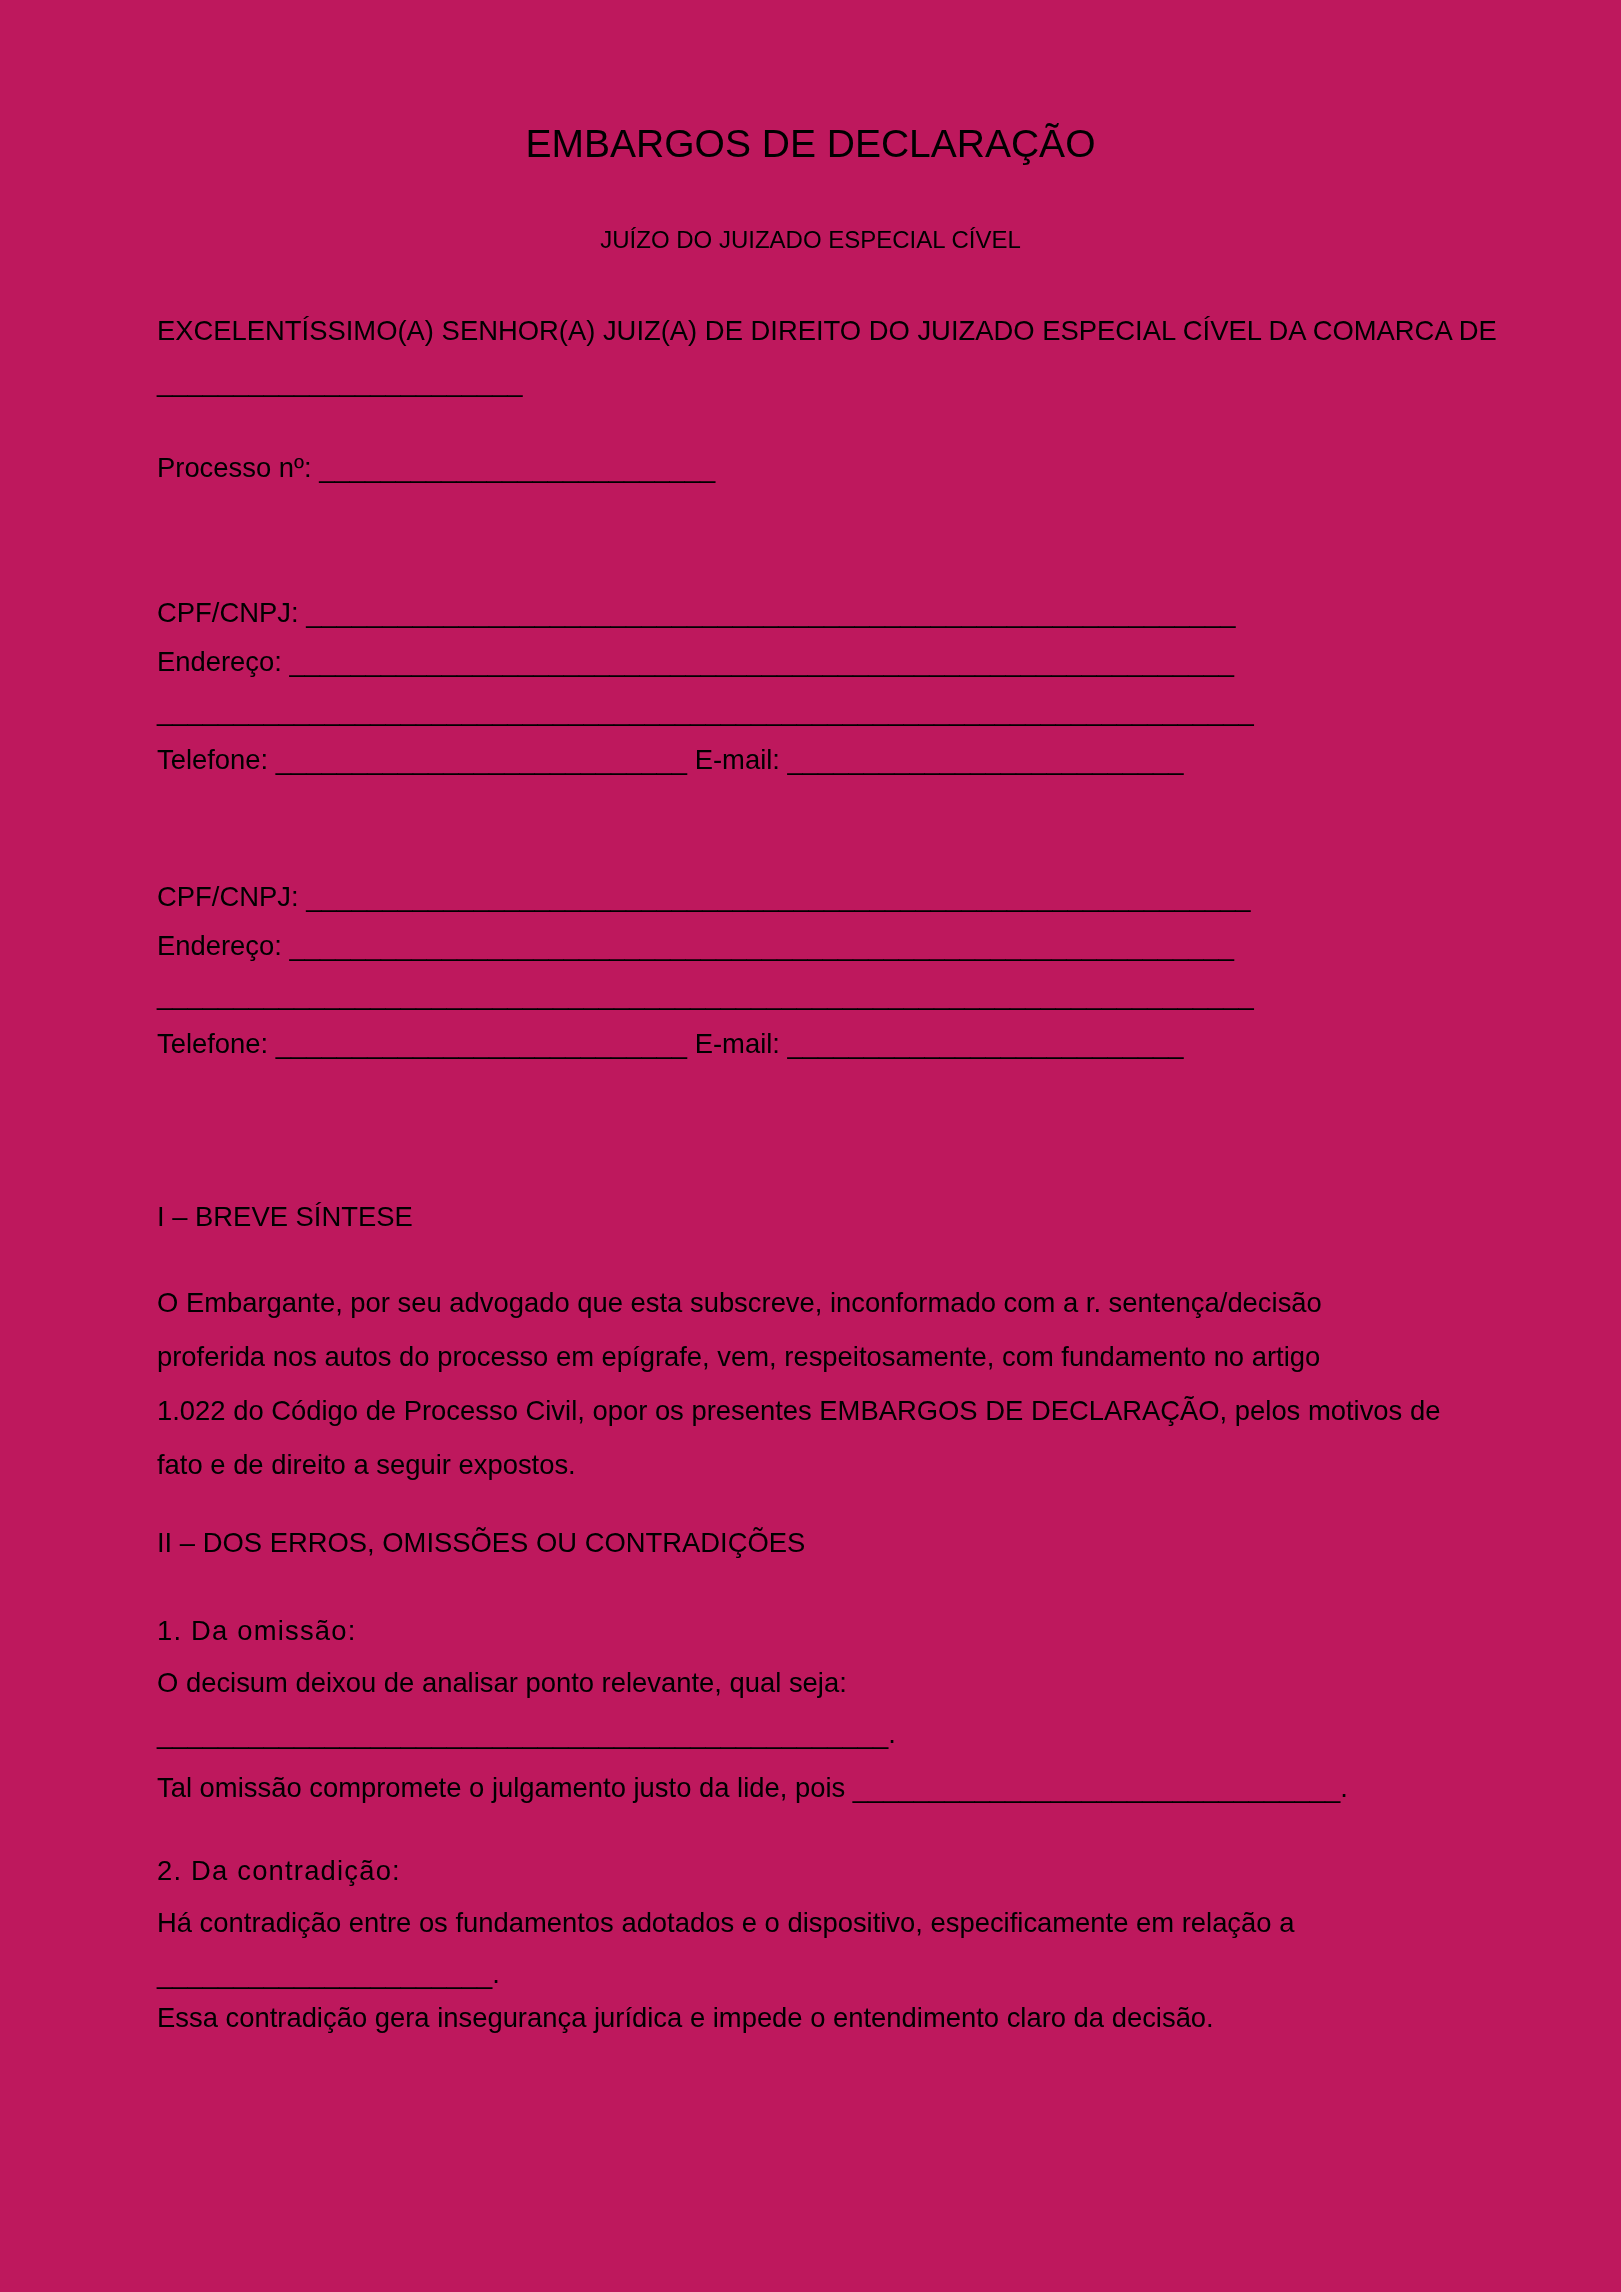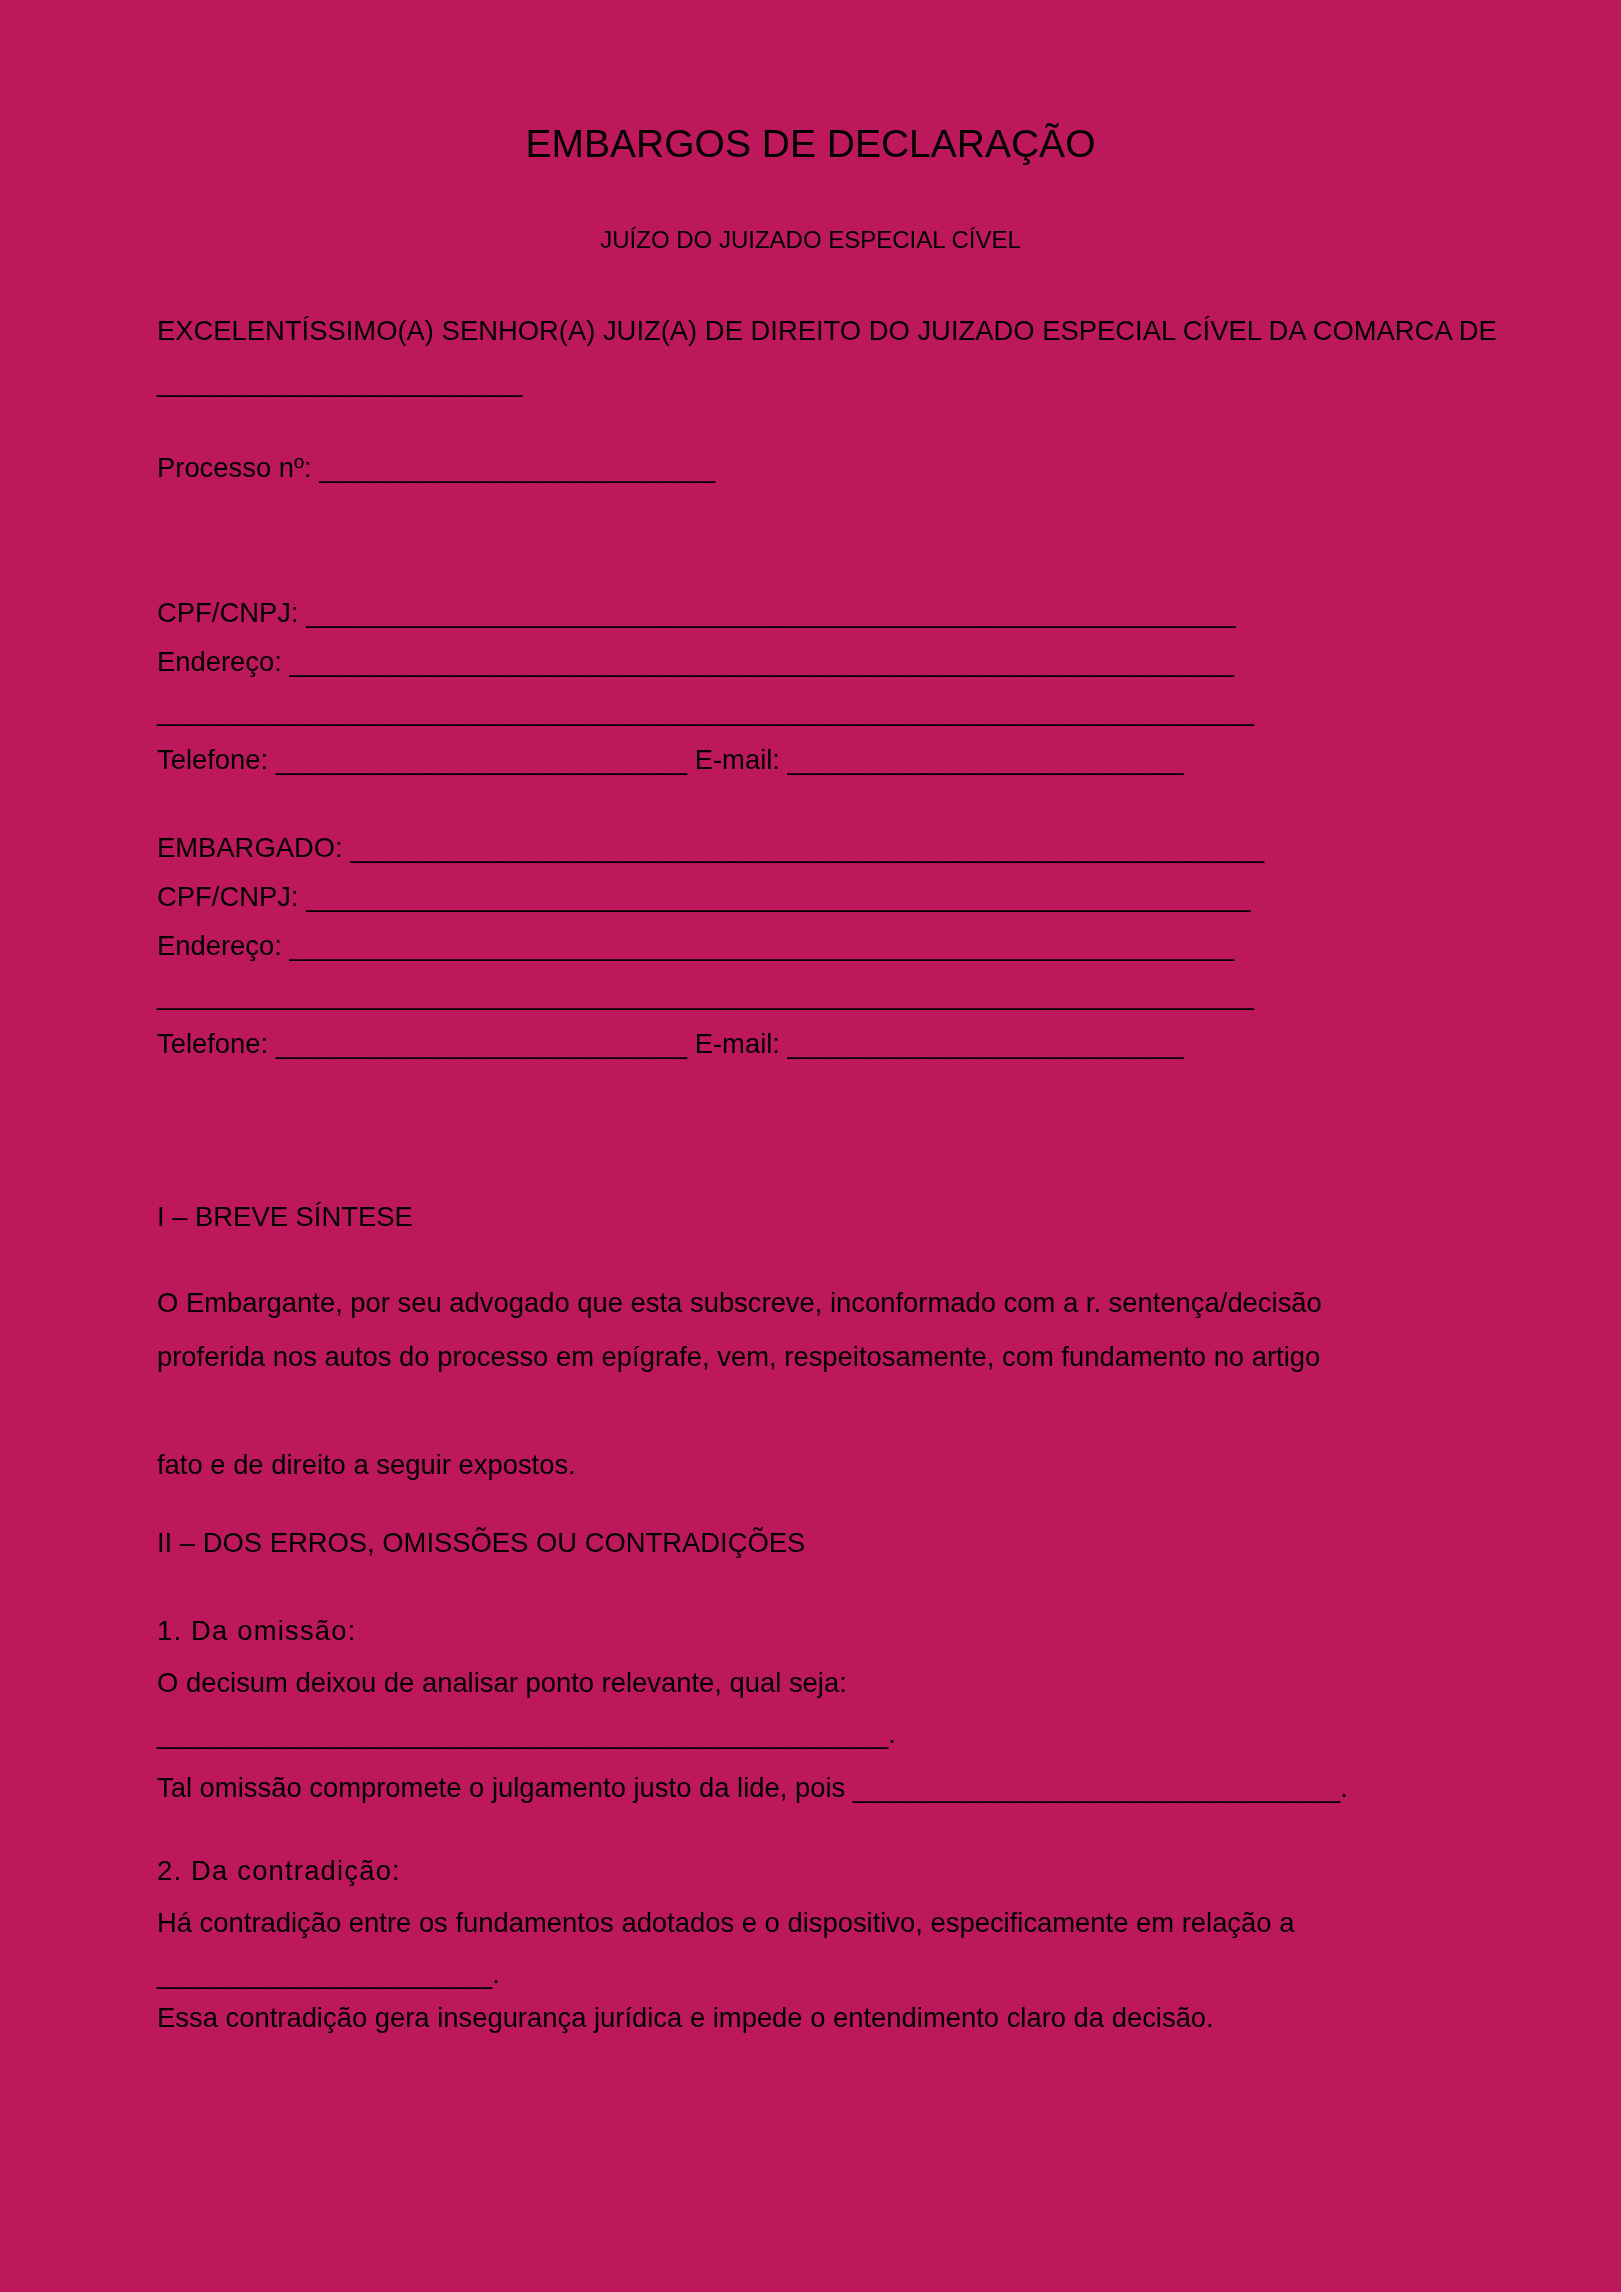--- a/index.html
+++ b/index.html
@@ -58,37 +58,37 @@
 
 
   <div class="line" style="top:596px">CPF/CNPJ: _____________________________________________________________</div>
 
   <div class="line" style="top:645px">Endereço: ______________________________________________________________</div>
 
   <div class="line" style="top:694px">________________________________________________________________________</div>
 
   <div class="line" style="top:743px">Telefone: ___________________________ E-mail: __________________________</div>
 
-  <div class="line" style="top:831px">EMBARGADO: ____________________________________________________________</div>
 
   <div class="line" style="top:880px">CPF/CNPJ: ______________________________________________________________</div>
 
   <div class="line" style="top:929px">Endereço: ______________________________________________________________</div>
 
   <div class="line" style="top:978px">________________________________________________________________________</div>
 
   <div class="line" style="top:1027px">Telefone: ___________________________ E-mail: __________________________</div>
 
 
   <div class="line" style="top:1200px">I – BREVE SÍNTESE</div>
 
   <div class="line" style="top:1286px">O Embargante, por seu advogado que esta subscreve, inconformado com a r. sentença/decisão</div>
 
   <div class="line" style="top:1340px">proferida nos autos do processo em epígrafe, vem, respeitosamente, com fundamento no artigo</div>
 
+  <div class="line" style="top:1394px">1.022 do Código de Processo Civil, opor os presentes EMBARGOS DE DECLARAÇÃO, pelos motivos de</div>
 
   <div class="line" style="top:1448px">fato e de direito a seguir expostos.</div>
 
   <div class="line" style="top:1526px">II – DOS ERROS, OMISSÕES OU CONTRADIÇÕES</div>
 
   <div class="line item-heading" style="top:1614px">1. Da omissão:</div>
 
   <div class="line" style="top:1666px">O decisum deixou de analisar ponto relevante, qual seja:</div>
 
   <div class="line" style="top:1717px">________________________________________________.</div>

